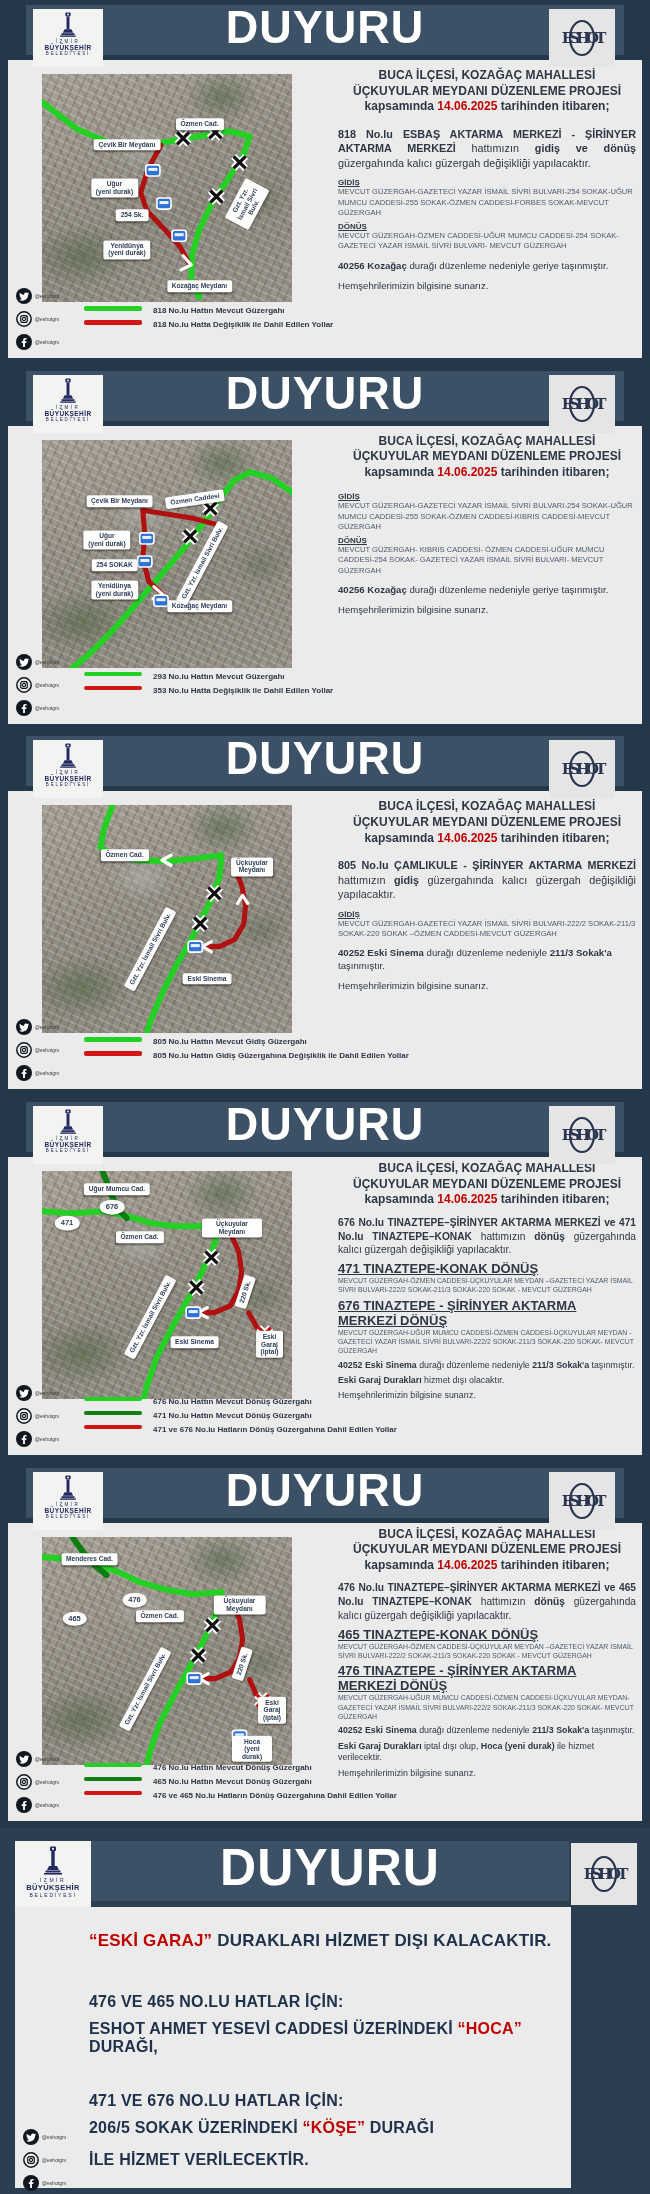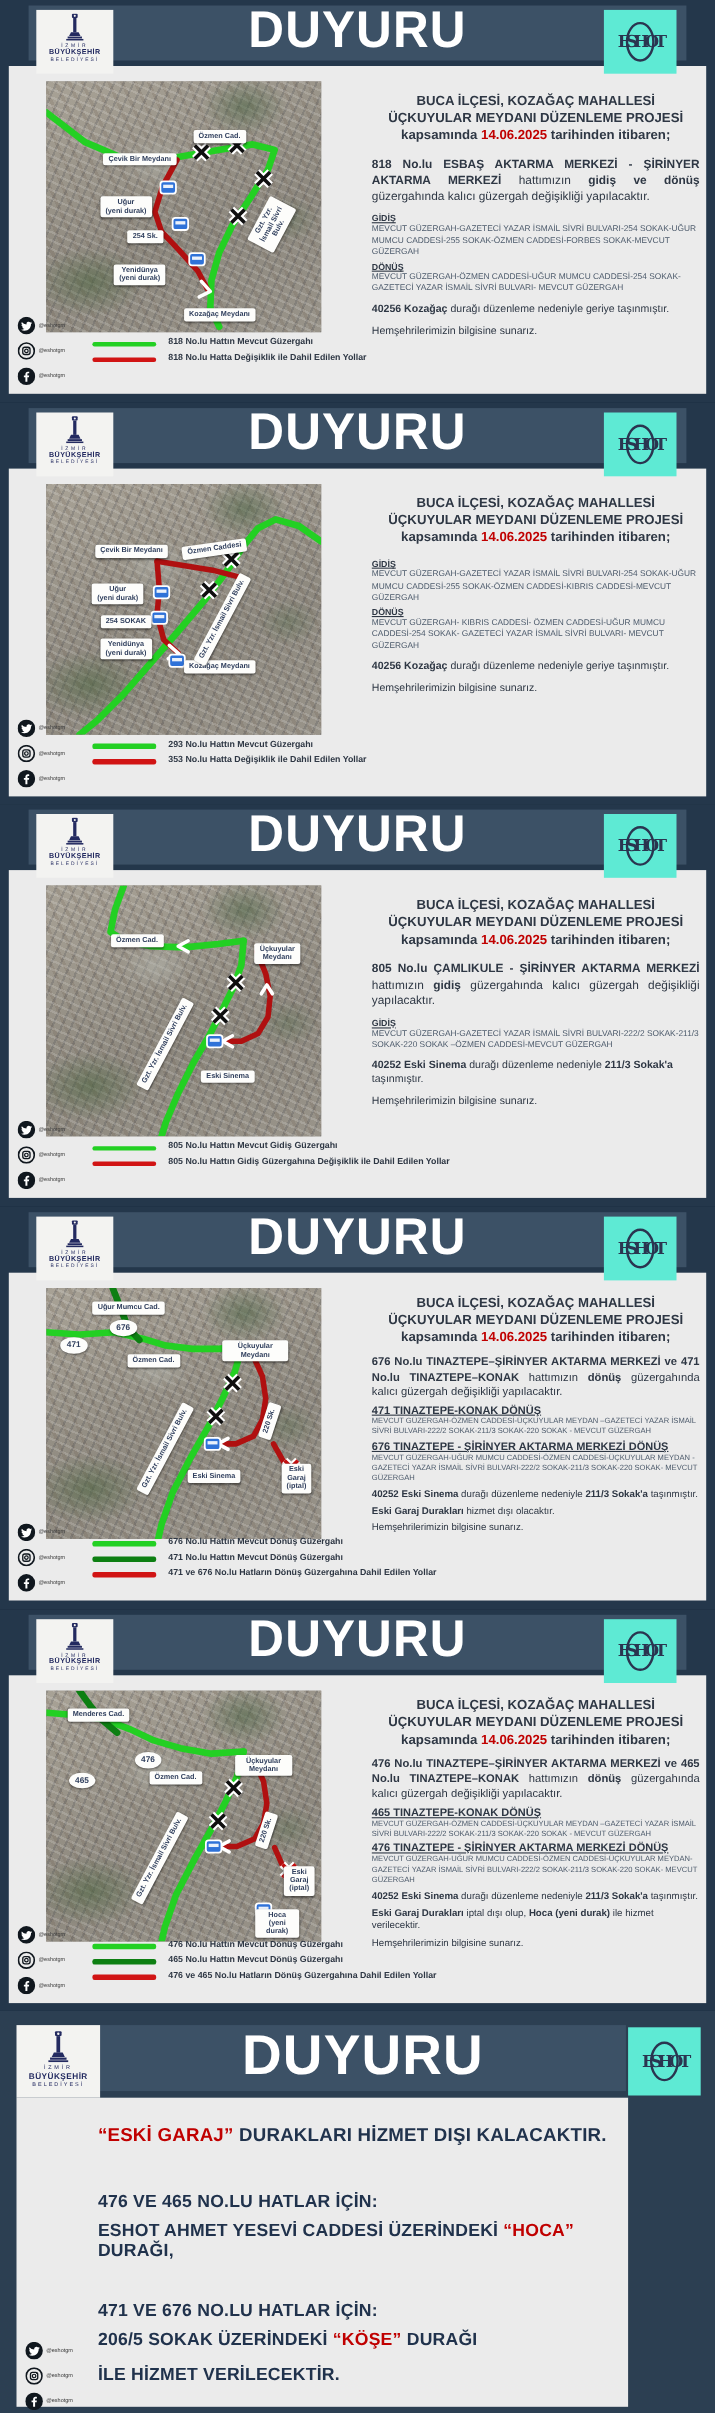--- a/index.html
+++ b/index.html
@@ -10,21 +10,21 @@
   
   .logo-izmir{position:absolute;left:33px;top:9px;width:70px;height:58px;background:#f3f3f1;display:flex;flex-direction:column;align-items:center;padding-top:3px;box-sizing:border-box;z-index:3;}
   .logo-izmir svg{width:22px;height:26px;display:block;}
   .iz1{font-size:4.5px;letter-spacing:2.5px;color:#232a60;margin-top:1px;}
   .iz2{font-size:6.5px;font-weight:bold;color:#232a60;letter-spacing:.4px;}
   .iz3{font-size:4.5px;letter-spacing:1.8px;color:#232a60;}
   .logo-izmir.big{left:15px;top:13px;width:76px;height:66px;padding-top:5px;}
   .logo-izmir.big svg{width:26px;height:30px;}
   .logo-izmir.big .iz1{font-size:5px}.logo-izmir.big .iz2{font-size:7.5px}.logo-izmir.big .iz3{font-size:5px}
   
-  .logo-eshot{position:absolute;left:549px;top:9px;width:66px;height:58px;background:#5eead4;z-index:3;}
+  .logo-eshot{position:absolute;left:549px;top:9px;width:66px;height:58px;background:#e5e5e5;z-index:3;}
   .logo-eshot svg{position:absolute;left:50%;top:50%;transform:translate(-50%,-50%);width:44px;height:50px;}
   .eshot-word{position:absolute;left:50%;top:50%;transform:translate(-50%,-52%);font-family:"DejaVu Serif","Liberation Serif",serif;font-size:15px;letter-spacing:-4px;color:#2a3550;font-weight:bold;}
   
   .content{position:absolute;left:8px;top:60px;width:634px;height:298px;background:#ebebeb;}
   
   .map{position:absolute;left:34px;top:14px;width:250px;height:228px;overflow:hidden;
     background-color:#96918a;
     background-image:
       radial-gradient(ellipse 70px 45px at 16% 80%, rgba(74,99,62,.55), transparent 70%),
       radial-gradient(ellipse 55px 38px at 72% 10%, rgba(64,92,58,.5), transparent 70%),
@@ -38,39 +38,39 @@
   .rg{fill:none;stroke:#23d023;stroke-width:6;stroke-linecap:round;stroke-linejoin:round;}
   .rgd{fill:none;stroke:#0d7f12;stroke-width:6;stroke-linecap:round;stroke-linejoin:round;}
   .rr{fill:none;stroke:#b01010;stroke-width:5;stroke-linecap:round;stroke-linejoin:round;}
   .xw{stroke:#fff;stroke-width:7;fill:none;}
   .xb{stroke:#0f0f0f;stroke-width:3.2;fill:none;}
   .xm.red .xb{stroke:#c40f0f;}
   .aw{stroke:#fff;stroke-width:3.2;fill:none;stroke-linecap:round;stroke-linejoin:round;}
   .mlabel{position:absolute;transform:translate(-50%,-50%);background:#fdfdfb;color:#31405e;font-size:6.6px;font-weight:bold;padding:2px 5px;border-radius:2px;white-space:pre-line;text-align:center;line-height:1.15;box-shadow:0 1px 2px rgba(0,0,0,.45);z-index:2;}
   .mlabel.oval{border-radius:50%;padding:3px 6px;font-size:7.5px;}
   
-  .body-col{position:absolute;left:330px;top:20px;width:298px;color:#2e3744;}
+  .body-col{position:absolute;left:330px;top:4px;width:298px;color:#2e3744;}
   .blk{margin:0;}
   .blk .sb{font-weight:bold;}
   .blk .sr{color:#c00000;}
   .blk .su{text-decoration:underline;}
   .b-title{font-weight:bold;text-align:center;font-size:12px;line-height:1.3;white-space:pre-line;margin:4px 0 12px;}
   .b-intro{font-size:10.8px;line-height:1.35;text-align:justify;margin:0 0 8px;}
   .b-sechead{font-size:8px;margin:4px 0 0;}
   .b-secbody{font-size:7.6px;line-height:1.35;color:#4c5a6b;margin:0 0 2px;}
   .b-note{font-size:9.6px;line-height:1.3;margin:8px 0 0;}
   .dense .b-title{margin:0 0 8px;}
   .dense .b-intro{font-size:10.2px;margin:0 0 4px;}
-  .dense .b-sechead{font-size:10px;margin:3px 0 0;}
+  .dense .b-sechead{font-size:13px;margin:3px 0 0;}
   .dense .b-secbody{font-size:6.9px;margin:0 0 1px;}
   .dense .b-note{font-size:8.8px;margin:4px 0 0;}
   
   .legend{position:absolute;left:76px;top:246px;}
   .dense-legend .legend{top:240px;}
-  .lrow{display:flex;align-items:flex-end;margin-bottom:5px;}
+  .lrow{display:flex;align-items:flex-start;margin-bottom:5px;}
   .lline{display:inline-block;width:58px;height:4.5px;border-radius:2px;margin-right:11px;flex:0 0 auto;}
   .ltext{font-size:8px;font-weight:bold;color:#2e3744;white-space:nowrap;}
   
   .social{position:absolute;left:8px;top:228px;}
   .srow{display:flex;align-items:center;margin-bottom:7px;}
   .srow svg{width:16px;height:16px;flex:0 0 auto;}
   .handle{font-size:5px;color:#3a3a3a;margin-left:3px;}
   
   .panel-final{position:relative;width:650px;height:365.98px;background:#2c3f52;overflow:hidden;}
   .f-hband{position:absolute;left:91px;top:13px;width:478px;height:60px;background:#3c5166;}

